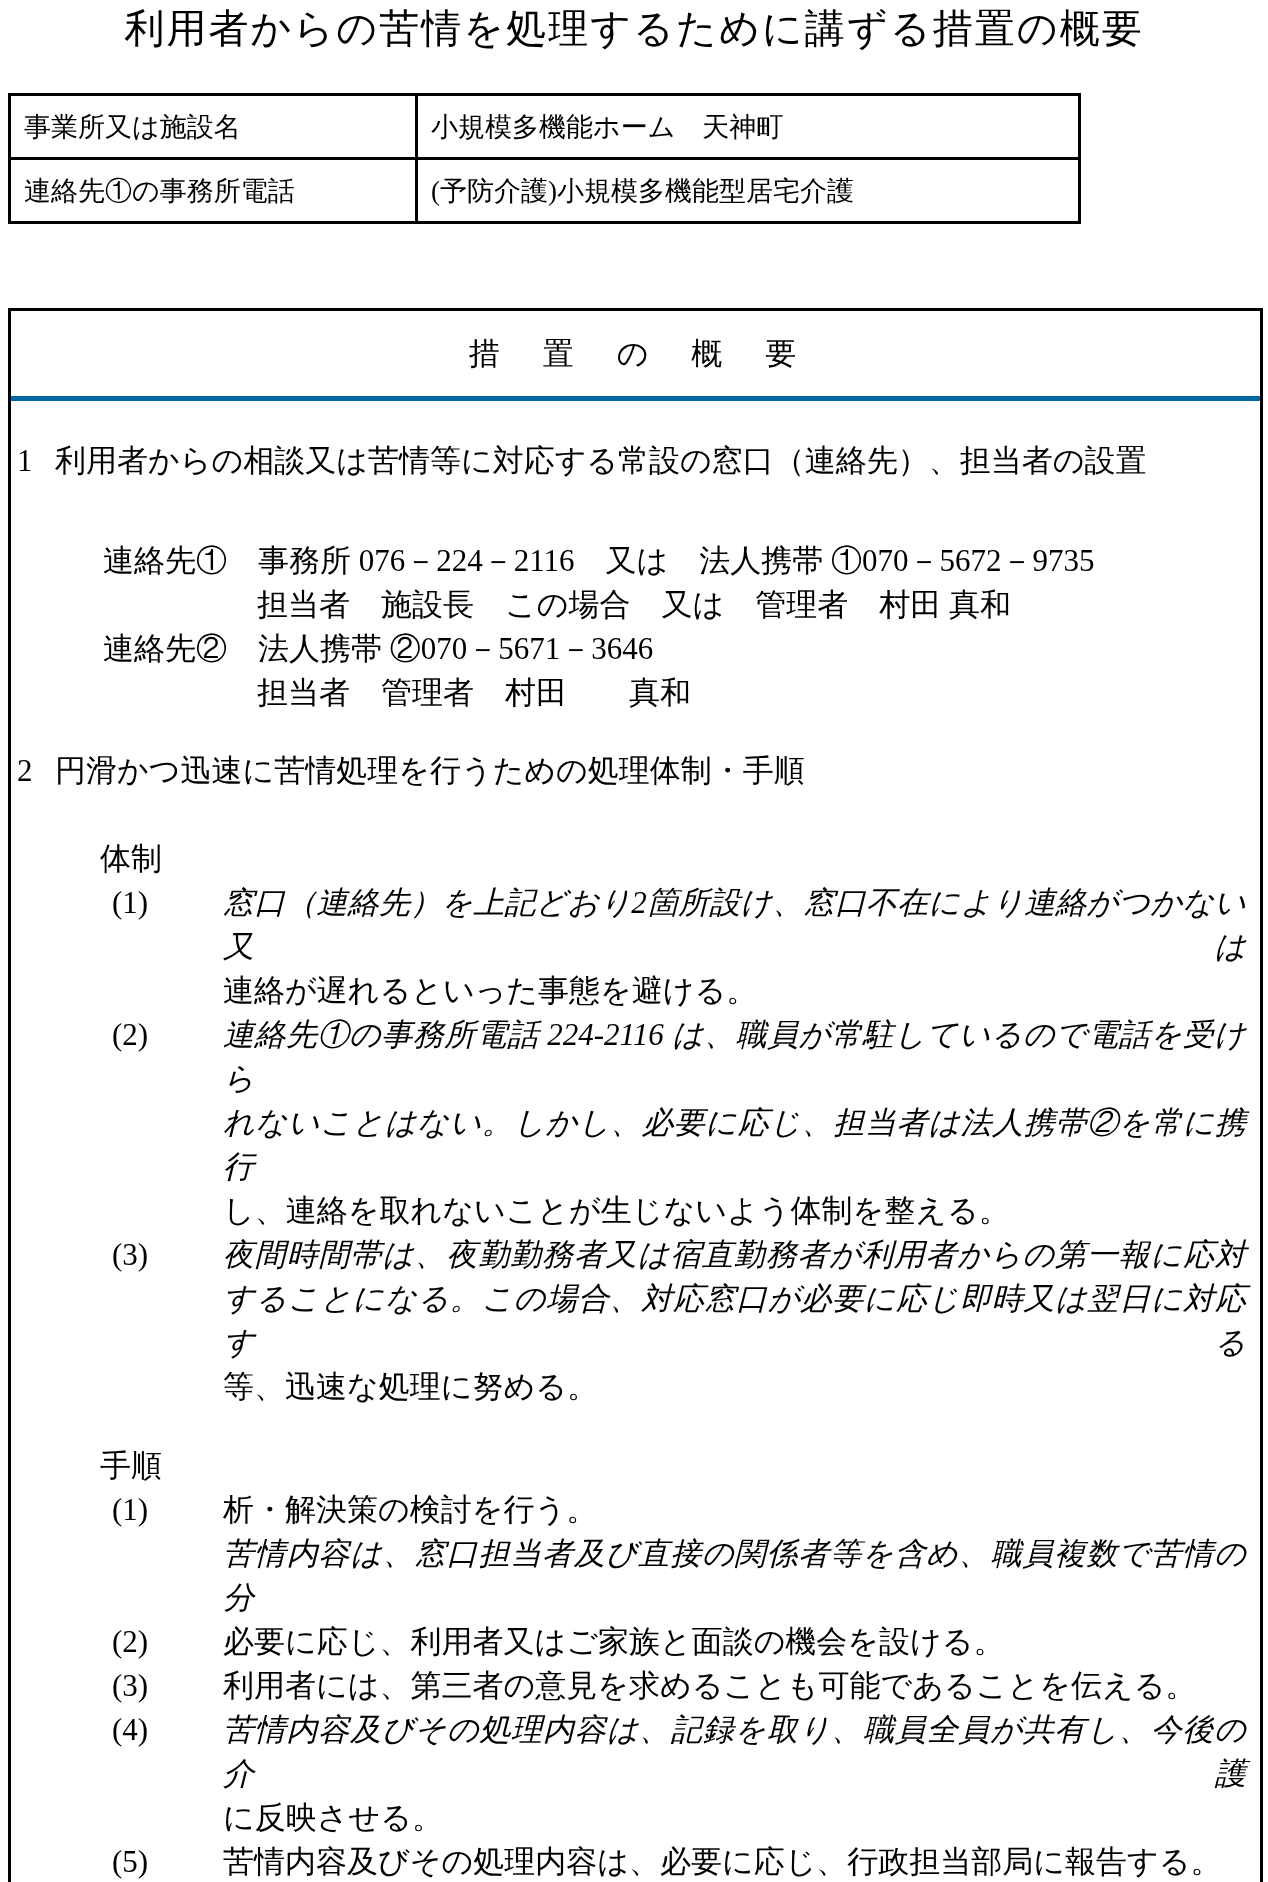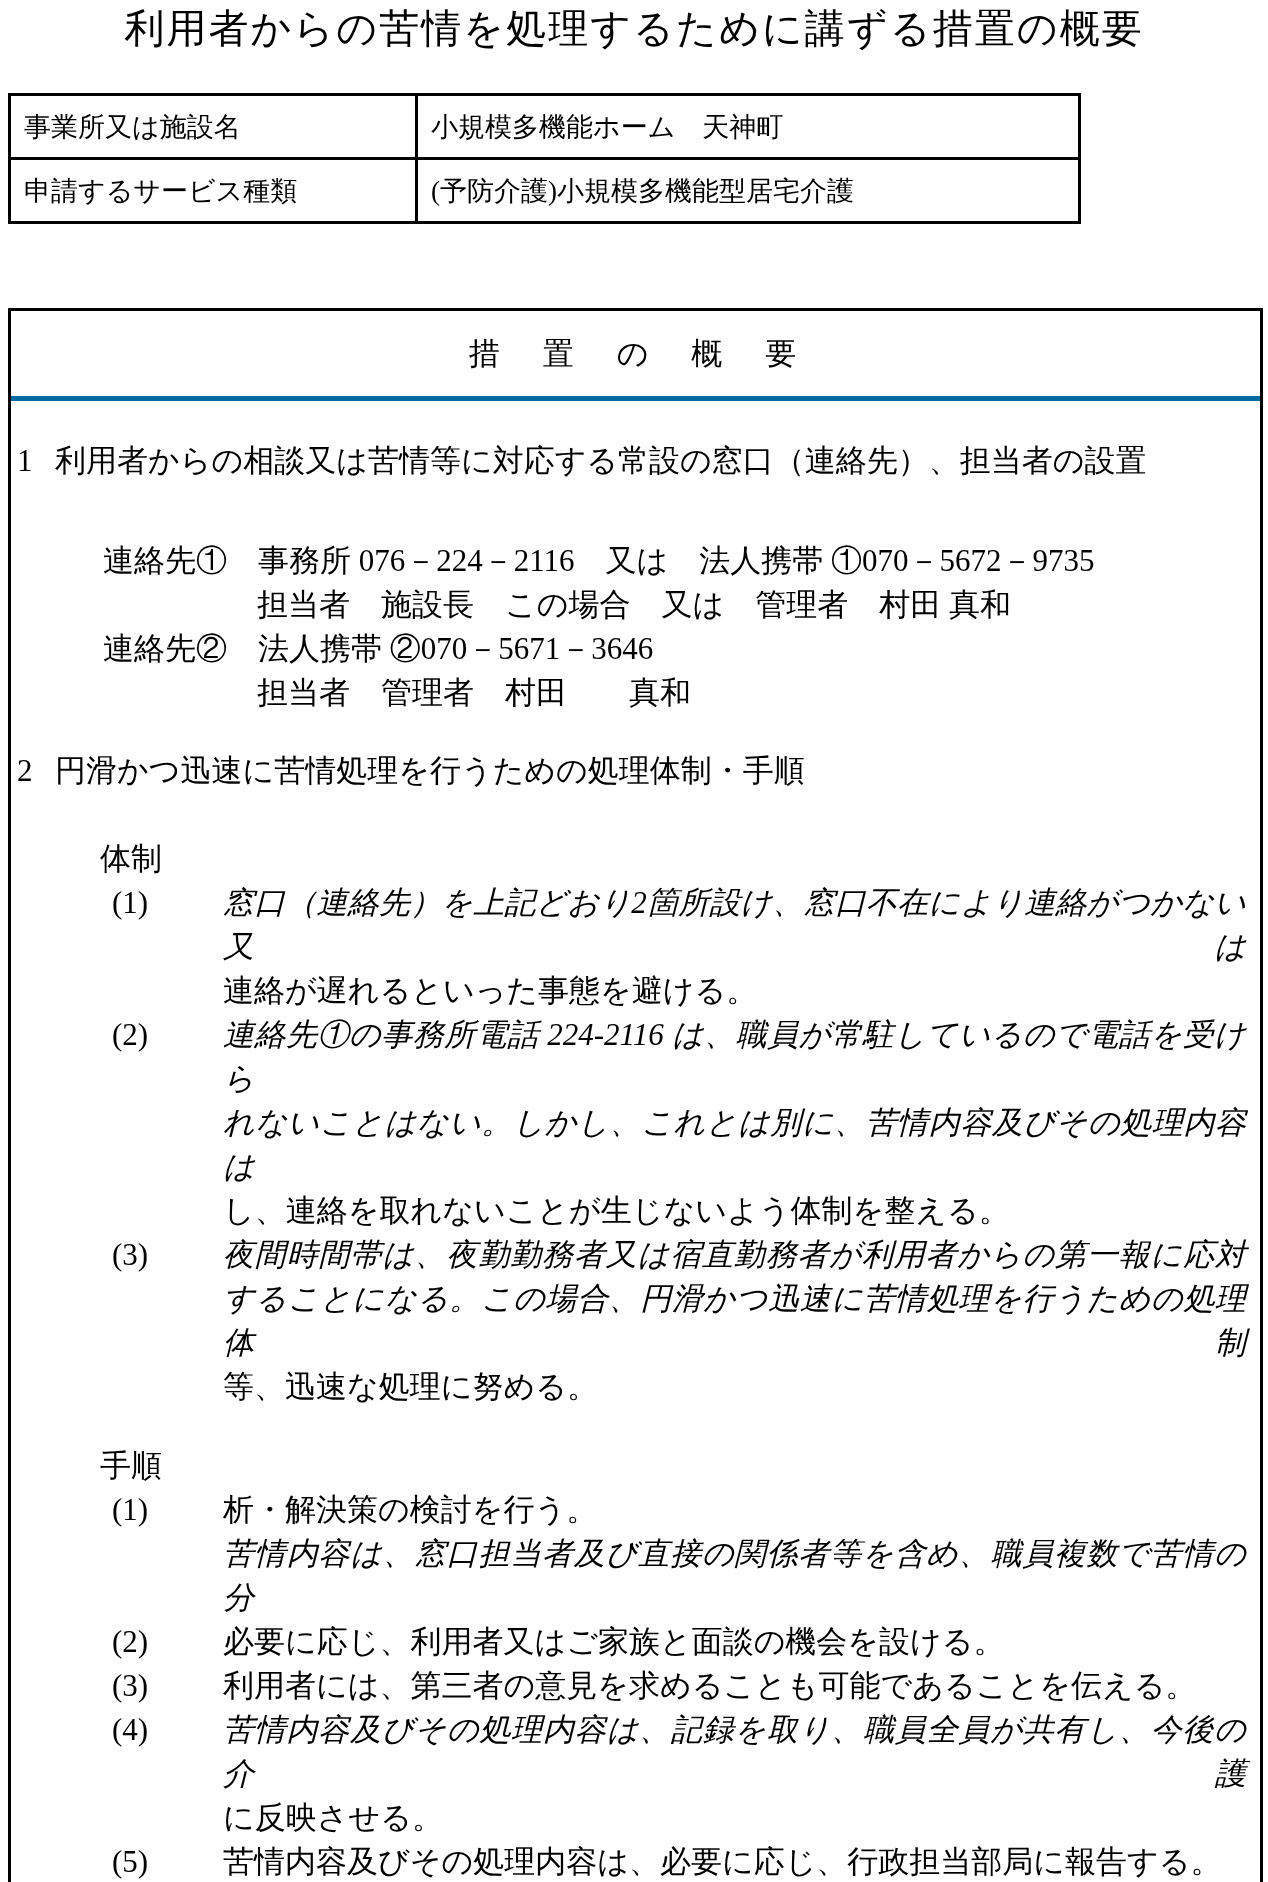--- a/index.html
+++ b/index.html
@@ -54,21 +54,21 @@
 
   <h1 class="doc-title">利用者からの苦情を処理するために講ずる措置の概要</h1>
 
   <table class="info-table">
     <tbody>
       <tr>
         <td class="label-cell">事業所又は施設名</td>
         <td class="value-cell">小規模多機能ホーム　天神町</td>
       </tr>
       <tr>
-        <td class="label-cell">申請するサービス種類</td>
+        <td class="label-cell">連絡先①の事務所電話</td>
         <td class="value-cell">(予防介護)小規模多機能型居宅介護</td>
       </tr>
     </tbody>
   </table>
 
   <div class="main-box">
     <div class="box-header">措　置　の　概　要</div>
 
     <div class="box-content">
 
@@ -100,30 +100,30 @@
         <div class="itext">
           <div class="pline fill">窓口（連絡先）を上記どおり2箇所設け、窓口不在により連絡がつかない又は</div>
           <div class="pline">連絡が遅れるといった事態を避ける。</div>
         </div>
       </div>
 
       <div class="item">
         <span class="marker">(2)</span>
         <div class="itext">
           <div class="pline fill">連絡先①の事務所電話 224-2116 は、職員が常駐しているので電話を受けら</div>
-          <div class="pline fill">れないことはない。しかし、これとは別に、苦情内容及びその処理内容は</div>
+          <div class="pline fill">れないことはない。しかし、必要に応じ、担当者は法人携帯②を常に携行</div>
           <div class="pline">し、連絡を取れないことが生じないよう体制を整える。</div>
         </div>
       </div>
 
       <div class="item">
         <span class="marker">(3)</span>
         <div class="itext">
           <div class="pline fill">夜間時間帯は、夜勤勤務者又は宿直勤務者が利用者からの第一報に応対</div>
-          <div class="pline fill">することになる。この場合、円滑かつ迅速に苦情処理を行うための処理体制</div>
+          <div class="pline fill">することになる。この場合、対応窓口が必要に応じ即時又は翌日に対応する</div>
           <div class="pline">等、迅速な処理に努める。</div>
         </div>
       </div>
 
       <div class="sp" style="height:35px"></div>
 
       <div class="group-label">手順</div>
 
       <div class="item">
         <span class="marker">(1)</span>

